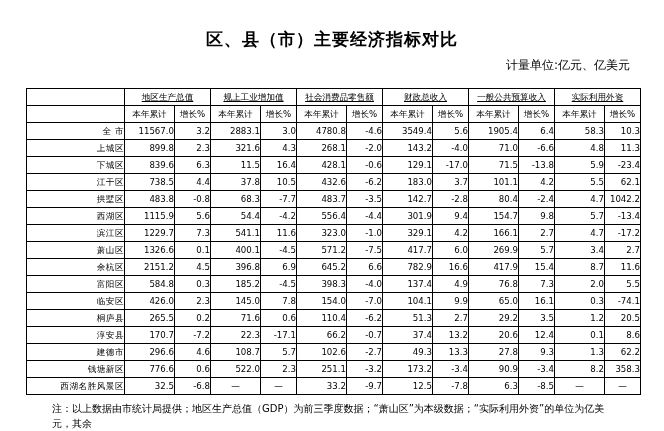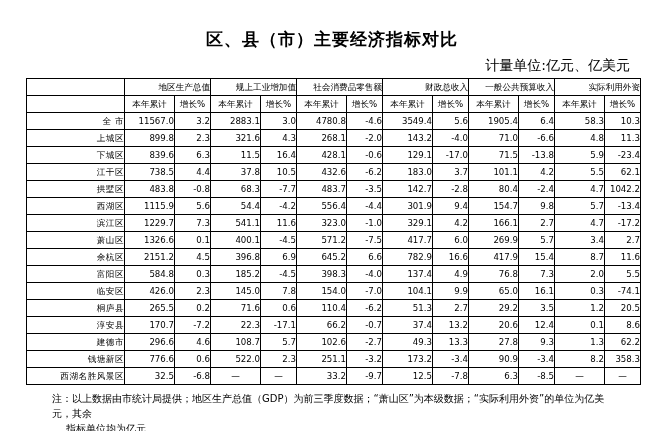--- a/index.html
+++ b/index.html
@@ -26,22 +26,22 @@
     text-align: center;
     font-size: 17px;
     font-weight: bold;
     letter-spacing: 1px;
     margin-top: 28px;
     margin-bottom: 6px;
     font-family: "DejaVu Sans", sans-serif;
   }
   .unit-note {
     text-align: right;
-    font-size: 14px;
-    margin-bottom: 3px;
+    font-size: 12px;
+    margin-bottom: 14px;
     padding-right: 8px;
     font-family: "DejaVu Sans", sans-serif;
   }
   table.main {
     border-collapse: collapse;
     width: 612px;
     margin: 0 auto;
     table-layout: fixed;
     font-family: "DejaVu Sans", sans-serif;
   }
@@ -49,24 +49,25 @@
     border: 1px solid #000000;
     font-size: 8.6px;
     padding: 0;
     height: 16px;
     line-height: 16px;
     font-weight: normal;
     box-sizing: border-box;
   }
   th.grp {
     font-size: 8.6px;
-    text-align: right;
+    text-align: center;
     height: 18px;
     line-height: 18px;
     font-weight: normal;
+    text-decoration: underline;
   }
   th.sub {
     font-size: 8.6px;
     text-align: center;
     height: 16px;
     line-height: 16px;
     font-weight: normal;
     margin-top: 22px;
   }
   td.region {

